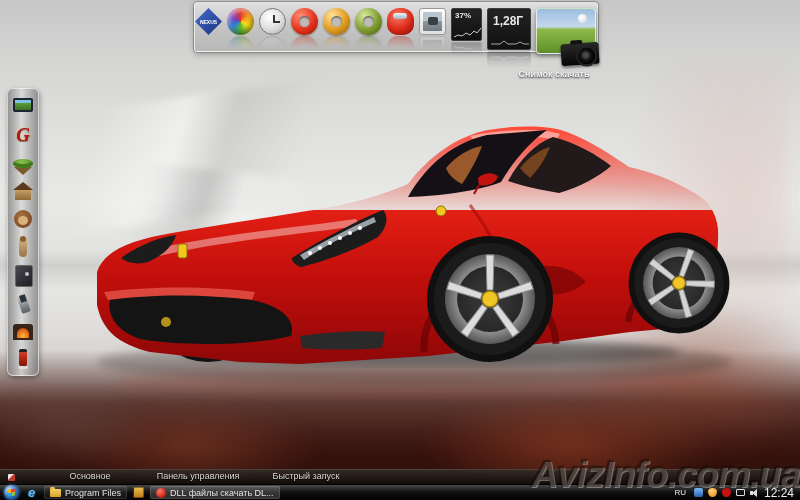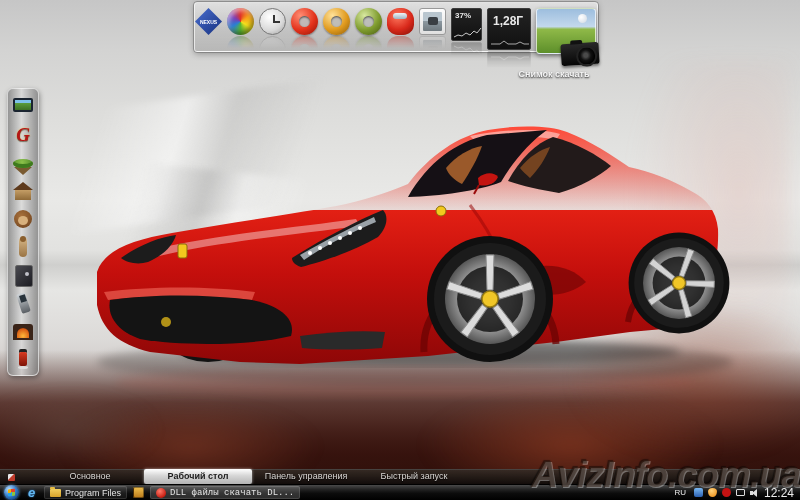--- a/index.html
+++ b/index.html
@@ -144,21 +144,21 @@
     border-top:1px solid #000; display:flex; align-items:center; gap:6px; padding:0 4px; z-index:50; }
   .orb { width:15px; height:15px; border-radius:50%; position:relative; flex:0 0 auto;
     background:radial-gradient(circle at 35% 30%,#bfe2ff,#3a7fc8 45%,#0b3a78 85%);
     box-shadow:0 0 3px rgba(120,190,255,.8); }
   .orb::after { content:""; position:absolute; left:4px; top:4px; width:7px; height:7px; border-radius:1px;
     background:conic-gradient(#e8402a 0 25%,#8fc43a 0 50%,#2aa7e8 0 75%,#f5b400 0); transform:skewY(-6deg); }
   .ie { width:13px; height:13px; color:#63b8f2; font-weight:bold; font-style:italic; font-size:13px; line-height:13px;
     text-align:center; text-shadow:0 0 2px #2a6fb0; flex:0 0 auto; }
   .tk-btn { display:flex; align-items:center; gap:4px; height:13px; padding:0 5px; border-radius:2px;
     background:rgba(255,255,255,.07); border:1px solid rgba(255,255,255,.12); color:#e4e4e4; font-size:9px; white-space:nowrap; }
-  .tk-btn.lit { background:rgba(255,255,255,.17);font-family:Liberation Mono, monospace; }
+  .tk-btn.lit { background:rgba(255,255,255,.17); }
   .folder { width:11px; height:8px; background:linear-gradient(#f2cf5e,#d8a32a); border-radius:1px; position:relative; flex:0 0 auto; }
   .folder::before { content:""; position:absolute; left:0; top:-2px; width:5px; height:2px; background:#e8bc42; border-radius:1px 1px 0 0; }
   .pinned { width:11px; height:11px; border-radius:2px; flex:0 0 auto;
     background:linear-gradient(#f0c050,#b87818); box-shadow:inset 0 0 0 1px rgba(0,0,0,.4), inset 3px 0 0 -2px #7a4a08; }
   .dll-ic { width:10px; height:10px; border-radius:50%; background:radial-gradient(circle at 38% 32%,#ff7a6a,#c81e12 70%); flex:0 0 auto; }
   .tk-spacer { flex:1; }
   .tray { display:flex; align-items:center; gap:5px; color:#ececec; font-size:8px; padding-right:2px; }
   .lang { padding:8px 3px; }
   .ti { width:9px; height:9px; border-radius:2px; flex:0 0 auto; position:relative; }
   .ti-blue { background:linear-gradient(#7ab8f2,#2a5fb0); }
@@ -333,21 +333,20 @@
     <div class="ld-ic ld-meerkat"></div>
     <div class="ld-ic ld-safe"></div>
     <div class="ld-ic ld-phone"></div>
     <div class="ld-ic ld-fire"></div>
     <div class="ld-ic ld-robot"></div>
   </div>
 
   <div class="tab-bar">
     <div class="tb-mini"></div>
     <div class="tab">Основное</div>
-    <div class="tab active">Рабочий стол</div>
     <div class="tab">Панель управления</div>
     <div class="tab">Быстрый запуск</div>
   </div>
 
   <div class="taskbar">
     <div class="orb"></div>
     <div class="ie">e</div>
     <div class="tk-btn">
       <span class="folder"></span>
       <span>Program Files</span>

